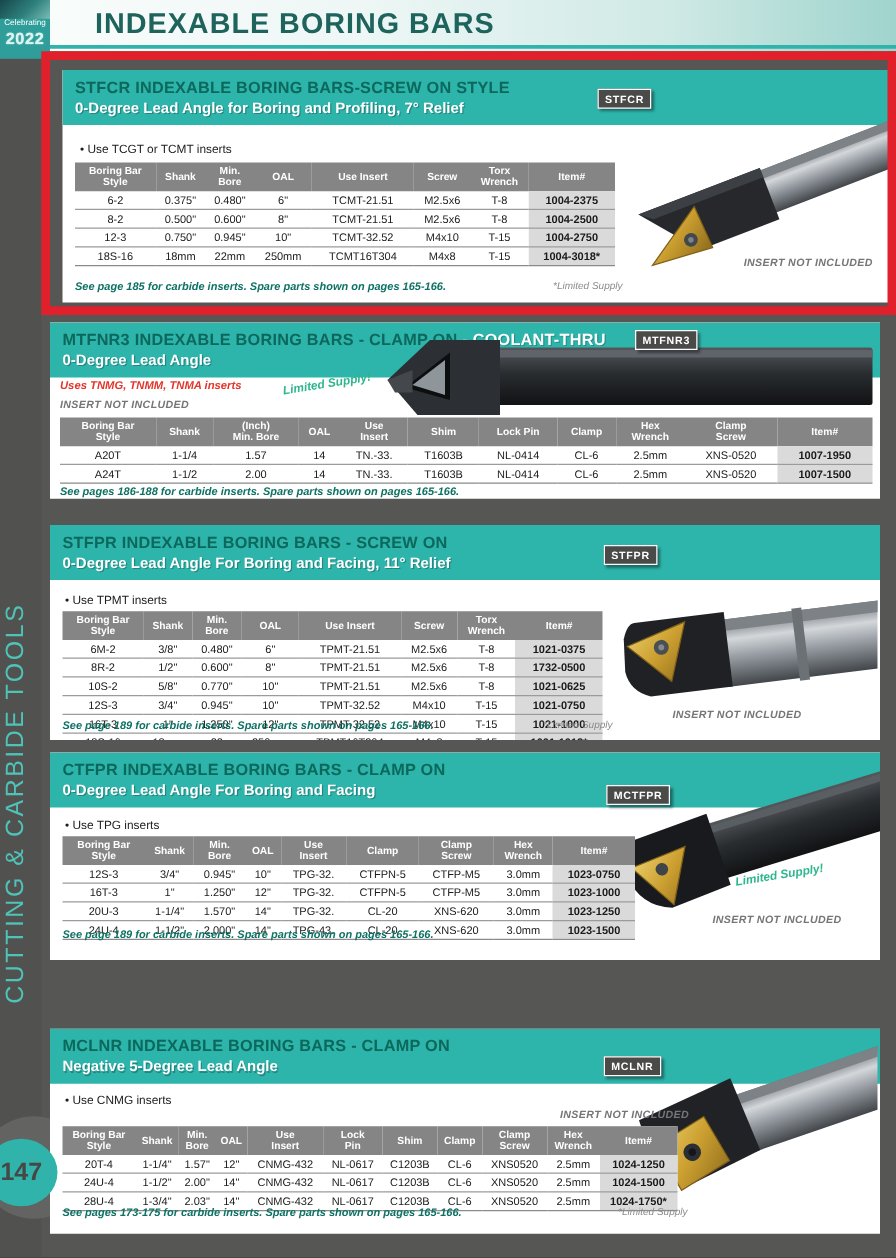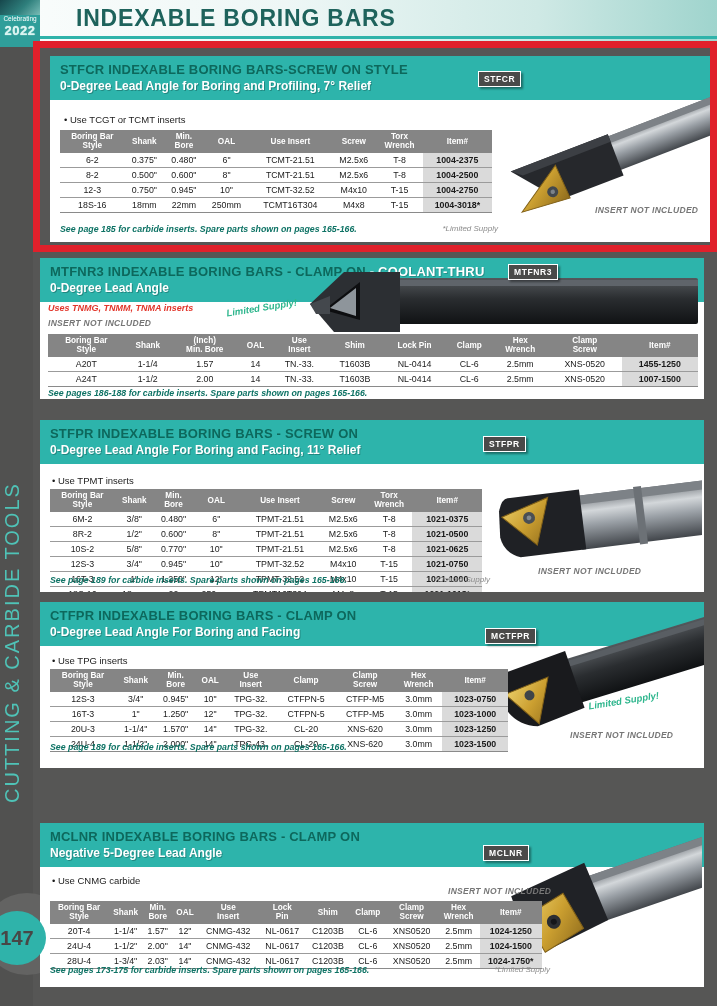--- a/index.html
+++ b/index.html
@@ -276,21 +276,21 @@
             <td>A20T</td>
             <td>1-1/4</td>
             <td>1.57</td>
             <td>14</td>
             <td>TN.-33.</td>
             <td>T1603B</td>
             <td>NL-0414</td>
             <td>CL-6</td>
             <td>2.5mm</td>
             <td>XNS-0520</td>
-            <td class="item">1455-1250</td>
+            <td class="item">1007-1950</td>
           </tr>
           <tr>
             <td>A24T</td>
             <td>1-1/2</td>
             <td>2.00</td>
             <td>14</td>
             <td>TN.-33.</td>
             <td>T1603B</td>
             <td>NL-0414</td>
             <td>CL-6</td>
@@ -353,21 +353,21 @@
             <td class="item">1021-0375</td>
           </tr>
           <tr>
             <td>8R-2</td>
             <td>1/2"</td>
             <td>0.600"</td>
             <td>8"</td>
             <td>TPMT-21.51</td>
             <td>M2.5x6</td>
             <td>T-8</td>
-            <td class="item">1021-0500</td>
+            <td class="item">1732-0500</td>
           </tr>
           <tr>
             <td>10S-2</td>
             <td>5/8"</td>
             <td>0.770"</td>
             <td>10"</td>
             <td>TPMT-21.51</td>
             <td>M2.5x6</td>
             <td>T-8</td>
             <td class="item">1021-0625</td>
@@ -513,21 +513,21 @@
         <g transform="rotate(-19 100 75)">
           <rect x="88" y="46" width="140" height="48" fill="url(#met)"></rect>
           <rect x="88" y="46" width="140" height="8" fill="#7d8287"></rect>
           <path d="M16 40 L96 32 L100 94 L40 102 Q18 92 16 62 Z" fill="#202226"></path>
           <polygon points="22,64 66,54 74,94 30,104" fill="url(#gld)" stroke="#806018" stroke-width="1"></polygon>
           <circle cx="48" cy="78" r="7" fill="#2b2e32"></circle>
           <circle cx="48" cy="78" r="3" fill="#14161a"></circle>
         </g>
       </svg>
     </div>
-    <div class="note n5">• Use CNMG carbide</div>
+    <div class="note n5">• Use CNMG inserts</div>
     <div class="insert-note in5">INSERT NOT INCLUDED</div>
     <table class="spec t-5">
       <thead>
           <tr>
             <th>Boring Bar
 Style</th>
             <th>Shank</th>
             <th>Min.
 Bore</th>
             <th>OAL</th>

